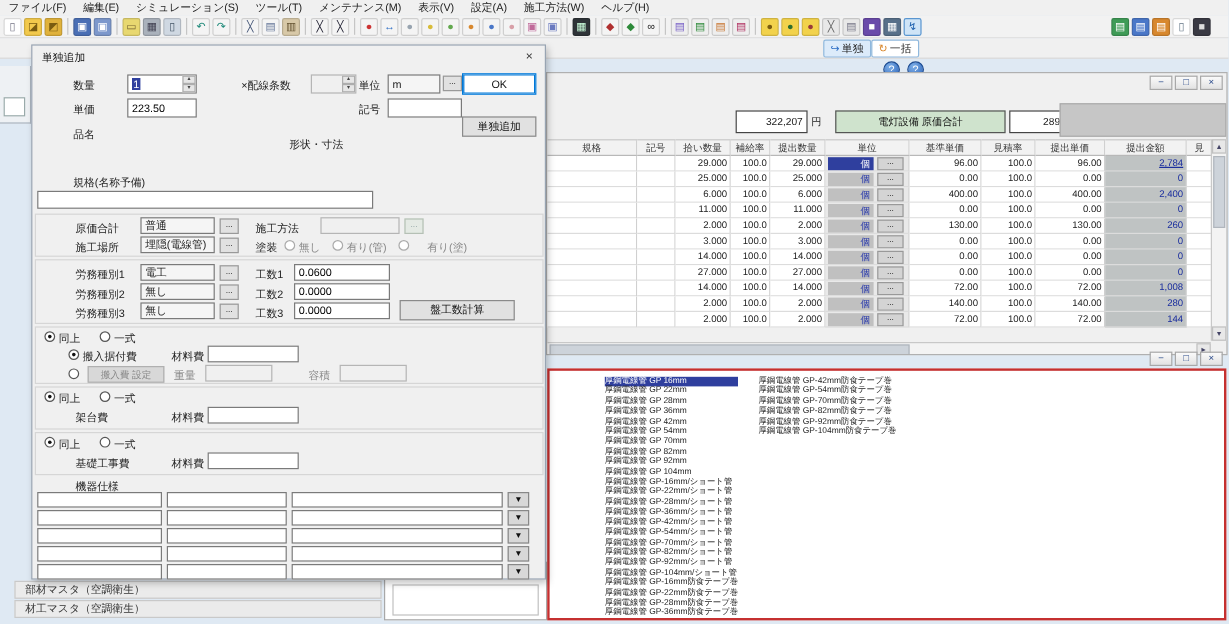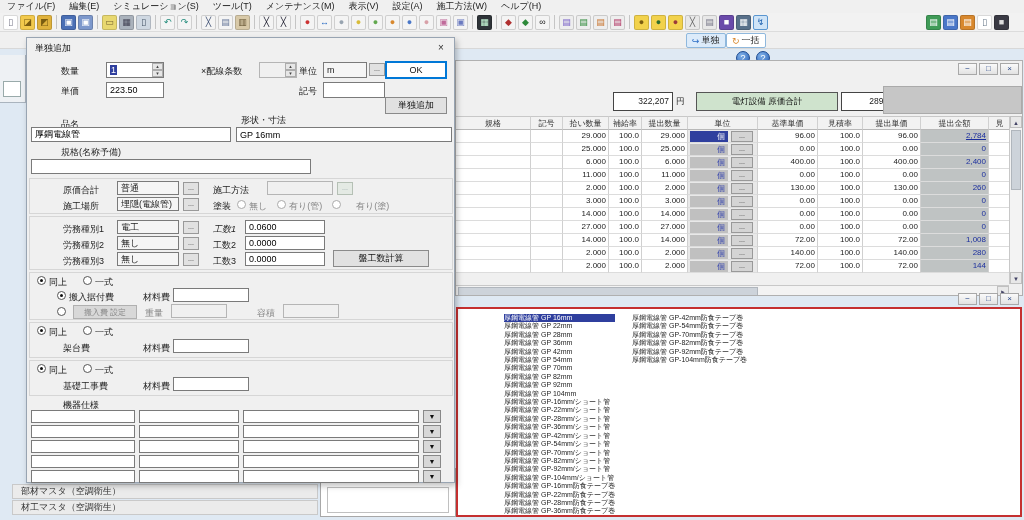--- a/index.html
+++ b/index.html
@@ -466,24 +466,22 @@
     <div class="fld ro" style="left:296px; top:24px; width:44px; height:16px; line-height:14px;">m</div>
     <div class="mini" style="left:342px; top:25px;">...</div>
     <div class="btn default" style="left:358px; top:23px; width:62px; height:18px;">OK</div>
 
     <span class="lbl" style="left:34px; top:47px;">単価</span>
     <input class="fld" style="left: 79px; top: 44px; width: 58px; height: 16px;" value="223.50">
     <span class="lbl" style="left:272px; top:47px;">記号</span>
     <input class="fld" style="left: 296px; top: 44px; width: 62px; height: 16px;" value="">
     <div class="btn" style="left:358px; top:59px; width:62px; height:17px;">単独追加</div>
 
-    <span class="lbl" style="left:34px; top:80px;font-family:Liberation Mono, monospace;">品名</span>
+    <span class="lbl" style="left:34px; top:68px;font-family:Liberation Mono, monospace;">品名</span>
     <span class="lbl" style="left:214px; top:76px;">形状・寸法</span>
-    <input class="fld" style="left: 4px; top: 89px; width: 200px; height: 15px;" value="厚鋼電線管">
-    <input class="fld" style="left: 209px; top: 89px; width: 216px; height: 15px;" value="GP 16mm">
 
     <span class="lbl" style="left:34px; top:108px;">規格(名称予備)</span>
     <input class="fld" style="left: 4px; top: 121px; width: 280px; height: 15px;" value="">
 
     <div class="sec" style="top:140px; height:36px;"></div>
     <span class="lbl" style="left:36px; top:146px;">原価合計</span>
     <div class="fld ro" style="left:90px; top:143px; width:62px; height:14px; line-height:12px;">普通</div>
     <div class="mini" style="left:156px; top:144px;">...</div>
     <span class="lbl" style="left:186px; top:146px;">施工方法</span>
     <div class="fld dis" style="left:240px; top:143px; width:66px; height:14px;"></div>
@@ -496,21 +494,21 @@
     <span class="lbl" style="left:222px; top:162px; color:#888;">無し</span>
     <span class="radio dis" style="left:250px; top:162px;"></span>
     <span class="lbl" style="left:262px; top:162px; color:#888;">有り(管)</span>
     <span class="radio dis" style="left:305px; top:162px;"></span>
     <span class="lbl" style="left:329px; top:162px; color:#888;">有り(塗)</span>
 
     <div class="sec" style="top:178px; height:54px;"></div>
     <span class="lbl" style="left:36px; top:185px;">労務種別1</span>
     <div class="fld ro" style="left:90px; top:182px; width:62px; height:14px; line-height:12px;">電工</div>
     <div class="mini" style="left:156px; top:183px;">...</div>
-    <span class="lbl" style="left:186px; top:185px;font-style:italic;">工数1</span>
+    <span class="lbl" style="left:186px; top:185px;">工数1</span>
     <input class="fld" style="left: 218px; top: 182px; width: 80px; height: 14px;" value="0.0600">
     <span class="lbl" style="left:36px; top:201px;">労務種別2</span>
     <div class="fld ro" style="left:90px; top:198px; width:62px; height:14px; line-height:12px;">無し</div>
     <div class="mini" style="left:156px; top:199px;">...</div>
     <span class="lbl" style="left:186px; top:201px;">工数2</span>
     <input class="fld" style="left: 218px; top: 198px; width: 80px; height: 14px;" value="0.0000">
     <span class="lbl" style="left:36px; top:217px;">労務種別3</span>
     <div class="fld ro" style="left:90px; top:214px; width:62px; height:14px; line-height:12px;">無し</div>
     <div class="mini" style="left:156px; top:215px;">...</div>
     <span class="lbl" style="left:186px; top:217px;">工数3</span>

